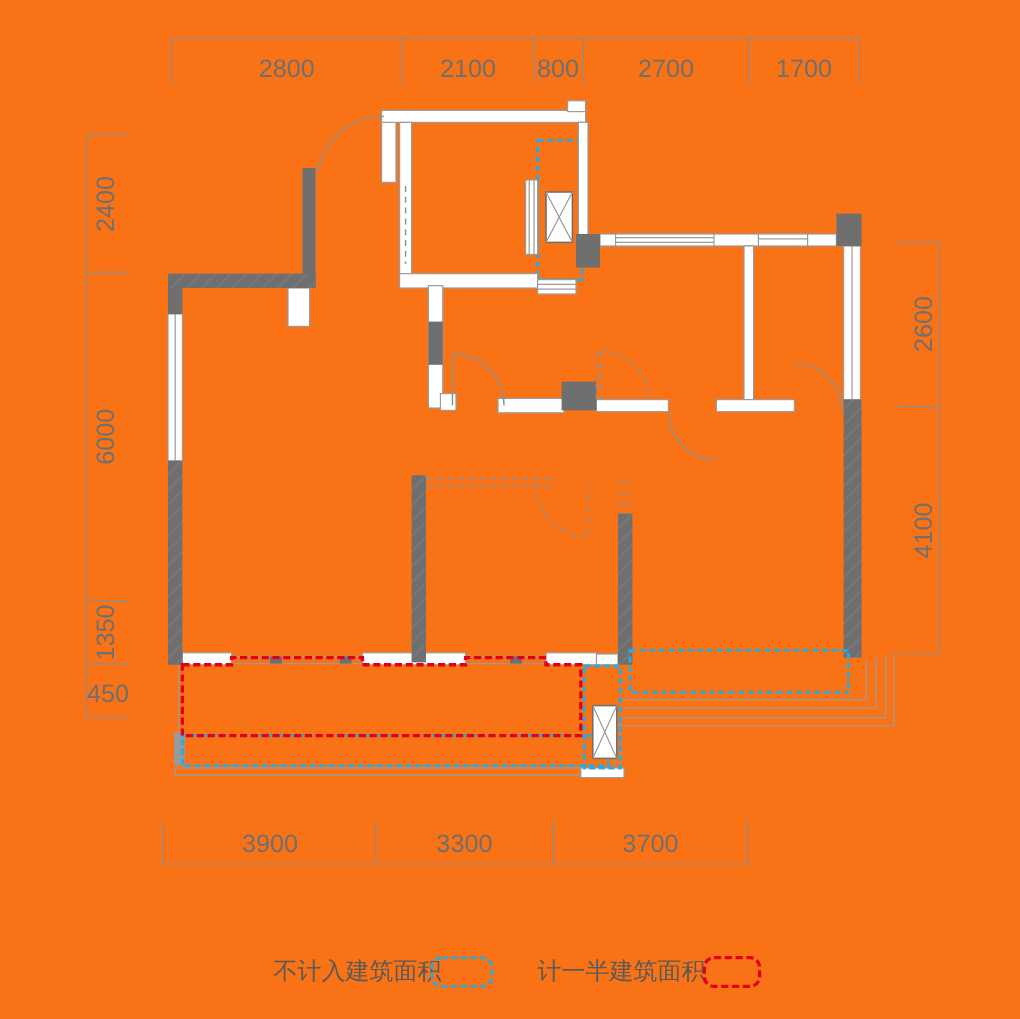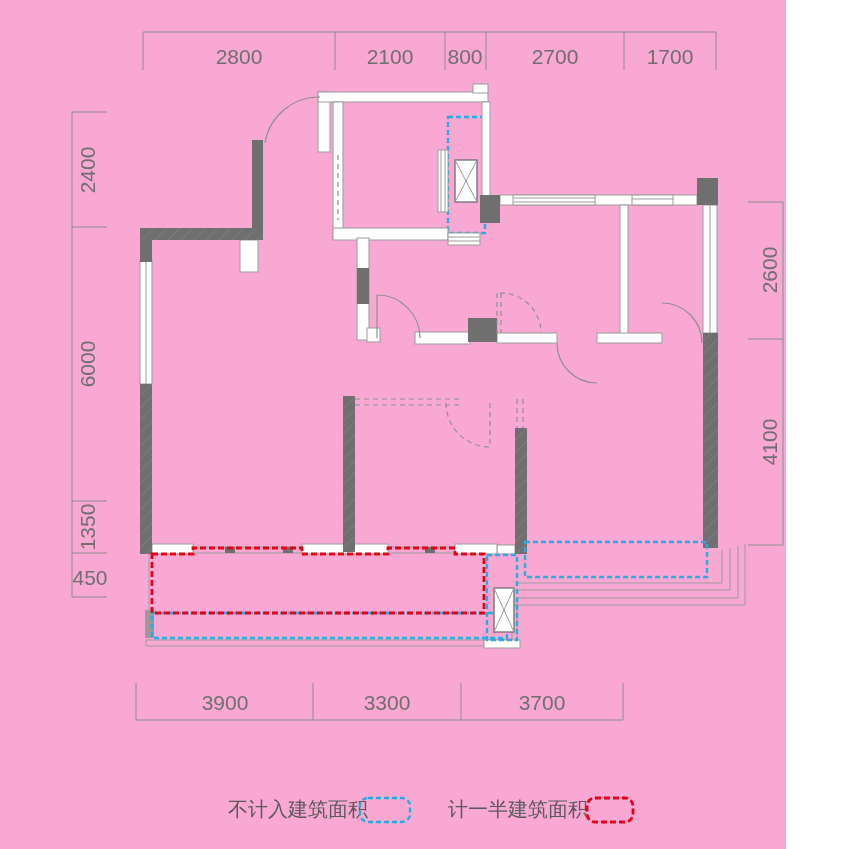--- a/index.html
+++ b/index.html
@@ -1,16 +1,16 @@
 <!DOCTYPE html>
 <html><head>
 <meta charset="utf-8">
 <style>
   html,body{margin:0;padding:0;background:#fff;}
-  #stage{position:relative;width:786px;height:849px;background:#f9a8d4;overflow:hidden;
+  #stage{position:relative;width:850px;height:849px;background:#f97316;overflow:hidden;
          font-family:"Liberation Sans", sans-serif;}
   svg{display:block}
   .wl{fill:#ffffff;stroke:#9b9b9b;stroke-width:1}
   .wd{fill:url(#hp);stroke:none}
   .wds{fill:#6f6f6f;stroke:none}
   .ln{stroke:#9b9b9b;fill:none;stroke-width:1}
   .door{stroke:#8f8f8f;fill:none;stroke-width:1.2}
   .dash{stroke:#8f8f8f;fill:none;stroke-width:1.2;stroke-dasharray:5 4}
   .dim{stroke:#8c8c8c;stroke-width:1;fill:none}
   .dimt{font-size:21px;fill:#6f6f6f}

